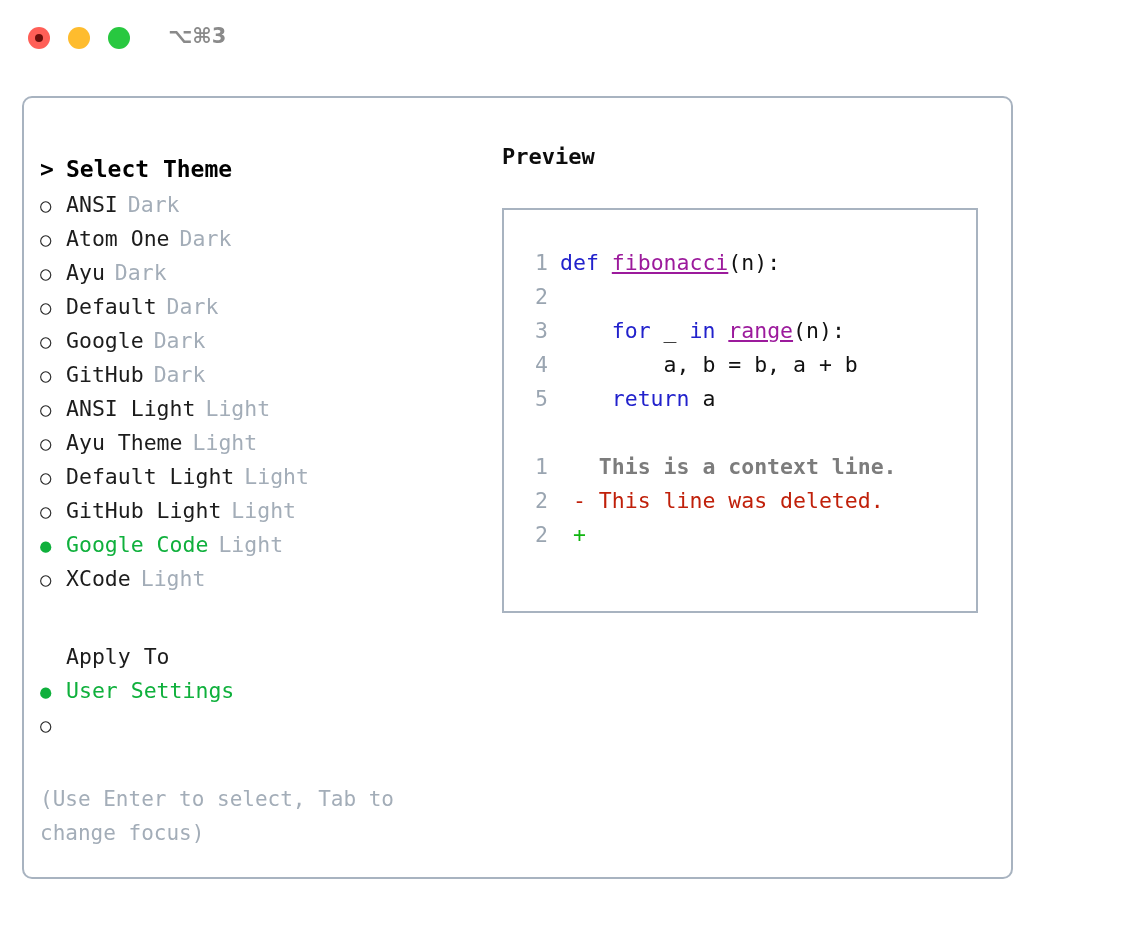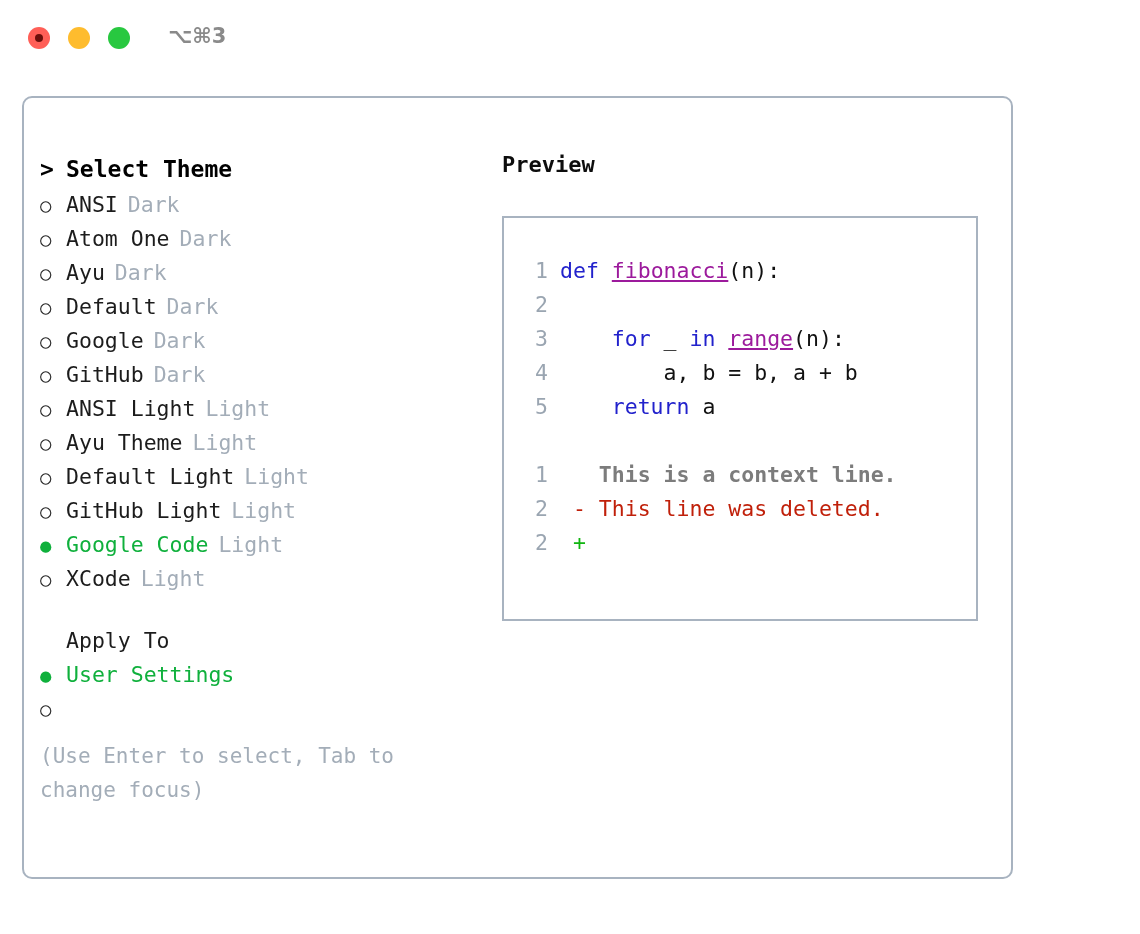--- a/index.html
+++ b/index.html
@@ -114,47 +114,47 @@
     font-weight: bold;
     color: #000000;
     line-height: 38px;
   }
   #selector-header .prompt {
     display: inline-block;
     width: 26px;
     flex: 0 0 26px;
   }
 
-  #apply-to-block { margin-top: 28px; }
+  #apply-to-block { margin-top: 44px; }
   #apply-to-header {
     height: 34px;
     display: flex;
     align-items: center;
     font-size: 21.5px;
     color: #1c1c1c;
     line-height: 34px;
   }
   #apply-to-header .blankmark {
     display: inline-block;
     width: 26px;
     flex: 0 0 26px;
   }
 
   #hint-text {
-    margin-top: 13px;
+    margin-top: 40px;
     width: 410px;
     font-size: 21px;
     color: #a3adb8;
     line-height: 34px;
   }
 
   
   #preview-column {
     position: absolute;
-    left: 478px; top: 48px;
+    left: 478px; top: 40px;
     width: 500px;
   }
   #preview-title {
     font-size: 22px;
     font-weight: bold;
     color: #0d0d0d;
     height: 38px;
     line-height: 38px;
   }
   #preview-box {

